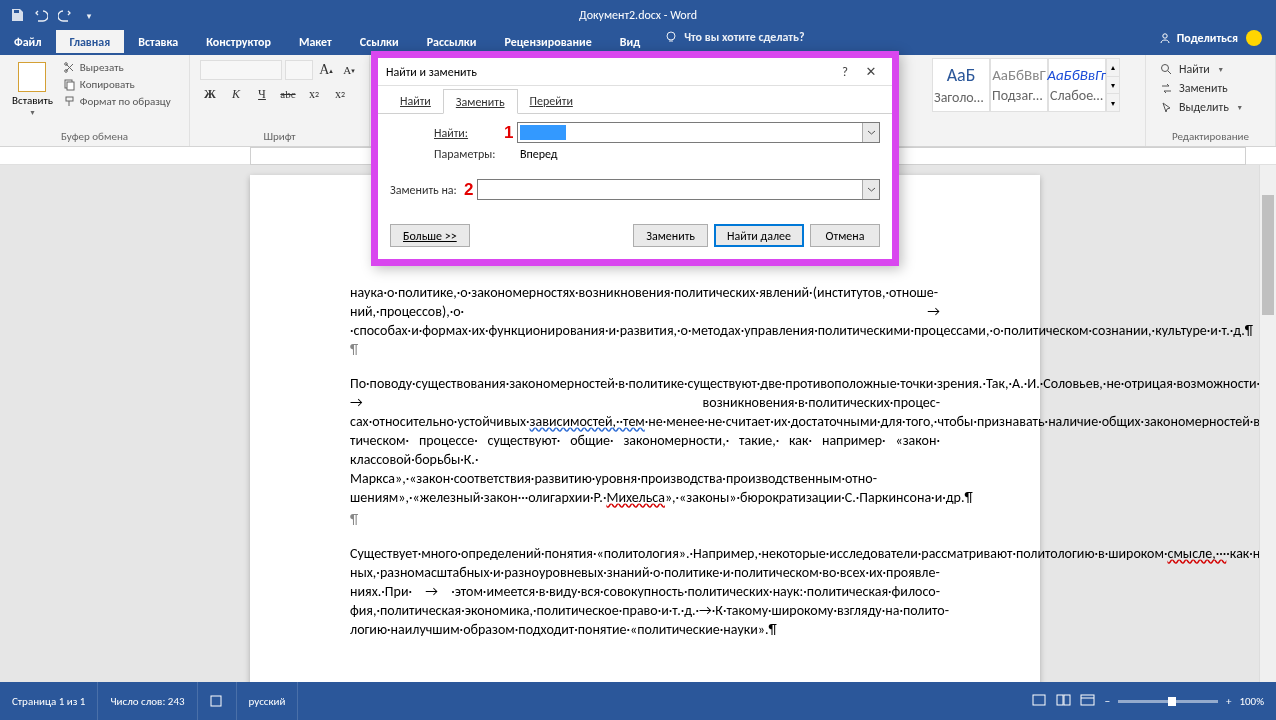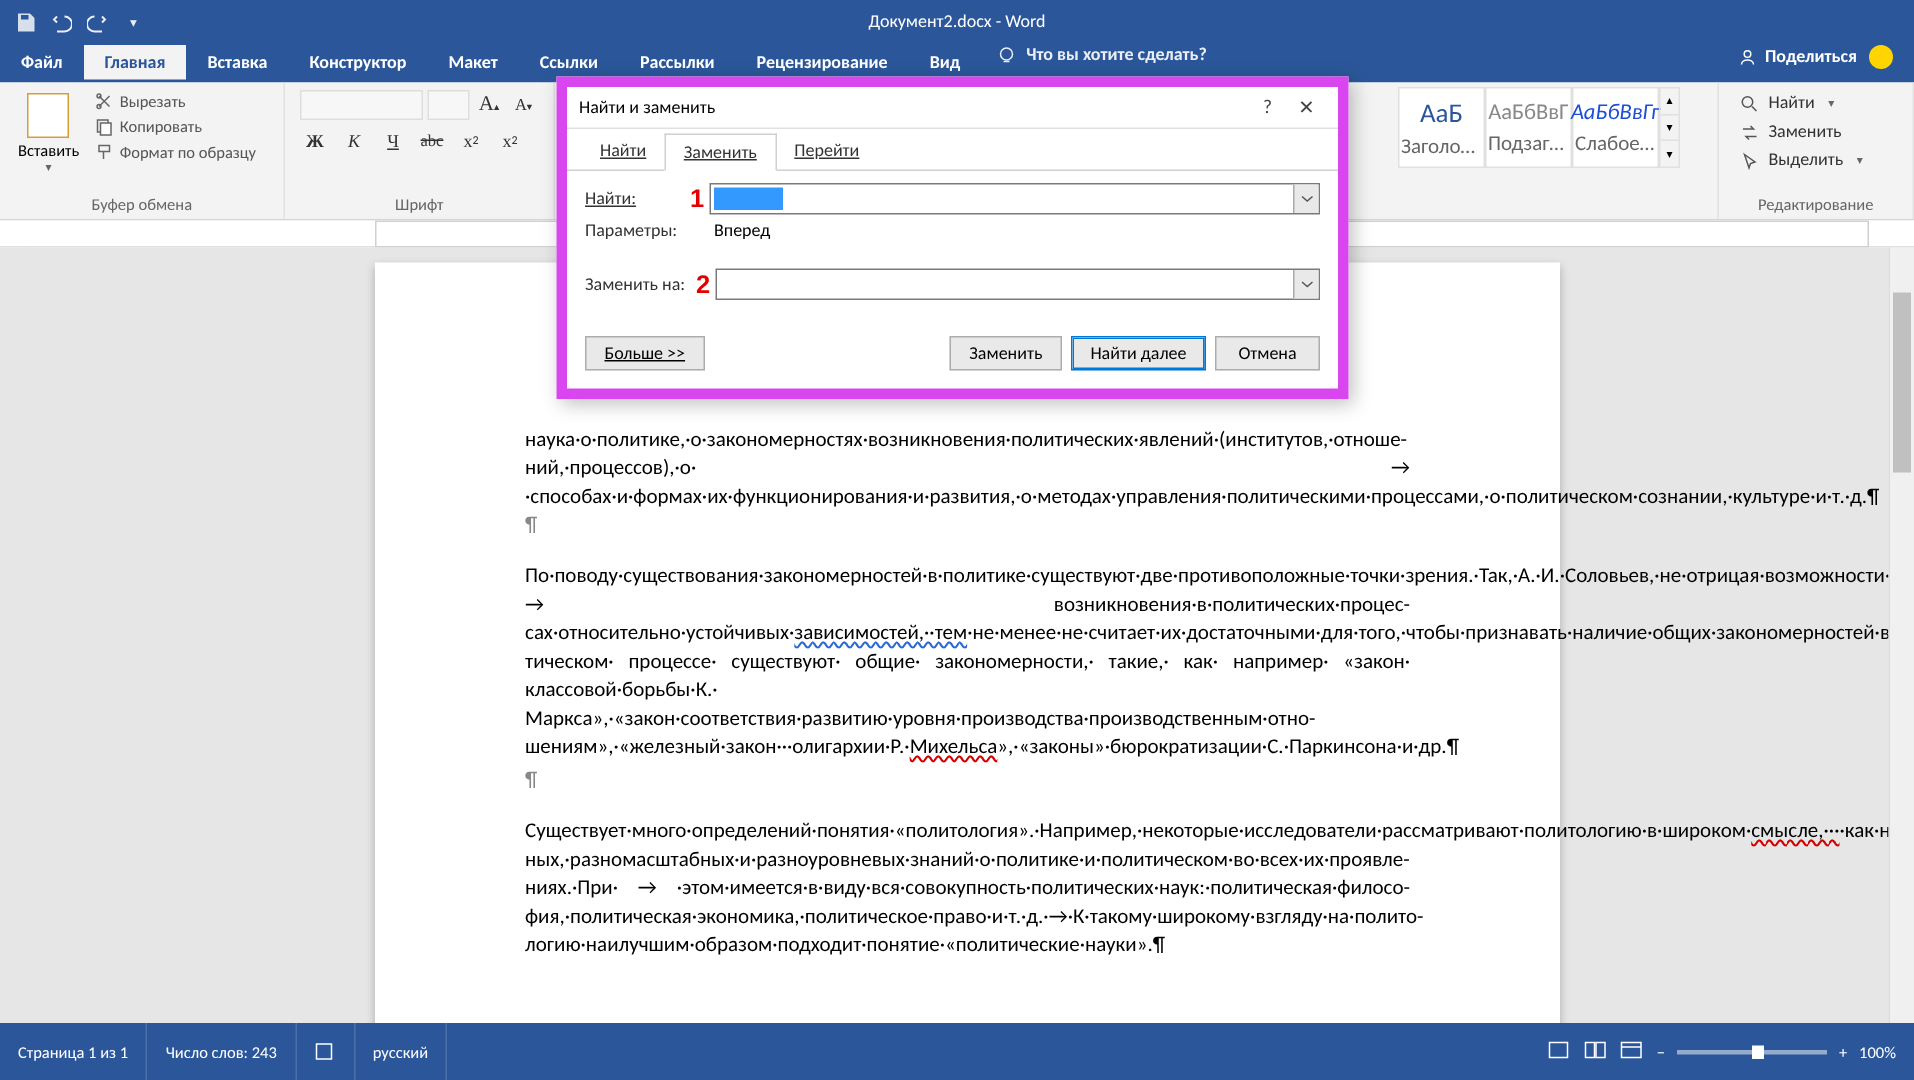--- a/index.html
+++ b/index.html
@@ -54,21 +54,21 @@
 .dialog { position:absolute; left:371px; top:51px; width:528px; background:#fff; border:7px solid #d946ef; box-shadow:3px 3px 12px rgba(0,0,0,.25); font-family:"Segoe UI",Tahoma,sans-serif; }
 .dlg-title { height:28px; display:flex; align-items:center; padding:0 8px; font-size:12px; border-bottom:1px solid #e0e0e0; }
 .dlg-title .spacer { flex:1; }
 .dlg-title .dlgbtn { width:26px; height:20px; display:flex; align-items:center; justify-content:center; font-size:13px; color:#444; }
 .dlg-tabs { display:flex; gap:0; padding:0 10px; border-bottom:1px solid #d0d0d0; font-size:12px; margin-top:2px; }
 .dtab { padding:5px 12px 4px; color:#333; position:relative; top:1px; }
 .dtab.active { border:1px solid #d0d0d0; border-bottom:1px solid #fff; background:#fff; }
 .dtab u { text-decoration:underline; }
 .dlg-body { padding:8px 12px 12px; }
 .fld-row { display:flex; align-items:center; margin-bottom:4px; font-size:12px; }
-.fld-lbl { width:70px; color:#333; }
+.fld-lbl { width:70px; color:#333;margin-left:44px; }
 .fld-lbl2 { width:90px; color:#333; }
 .combobox { flex:1; height:21px; border:1px solid #7a7a7a; background:#fff; display:flex; align-items:center; position:relative; }
 .combobox .dd { position:absolute; right:0; top:0; width:17px; height:19px; background:#e9e9e9; border-left:1px solid #aaa; display:flex; align-items:center; justify-content:center; }
 .combobox .sel { background:#3399ff; height:15px; margin:2px; }
 .dlg-buttons { display:flex; gap:6px; padding:8px 12px 12px;justify-content:space-between; }
 .dlg-btn { height:23px; padding:0 12px; font-size:12px; background:#e9e9e9; border:1px solid #adadad; display:flex; align-items:center; justify-content:center; min-width:70px; }
 .dlg-btn.primary { border:1px solid #0078d7; box-shadow:0 0 0 1px #0078d7 inset; }
 .hl-box { border:4px solid #e30000; padding:2px 4px; margin:-6px -8px; }
 .ann { position:absolute; font:bold 17px Arial; color:#e30000; }
 .scrollbar-v { position:absolute; right:0; top:165px; bottom:22px; width:17px; background:#f0f0f0; border-left:1px solid #ddd; }

